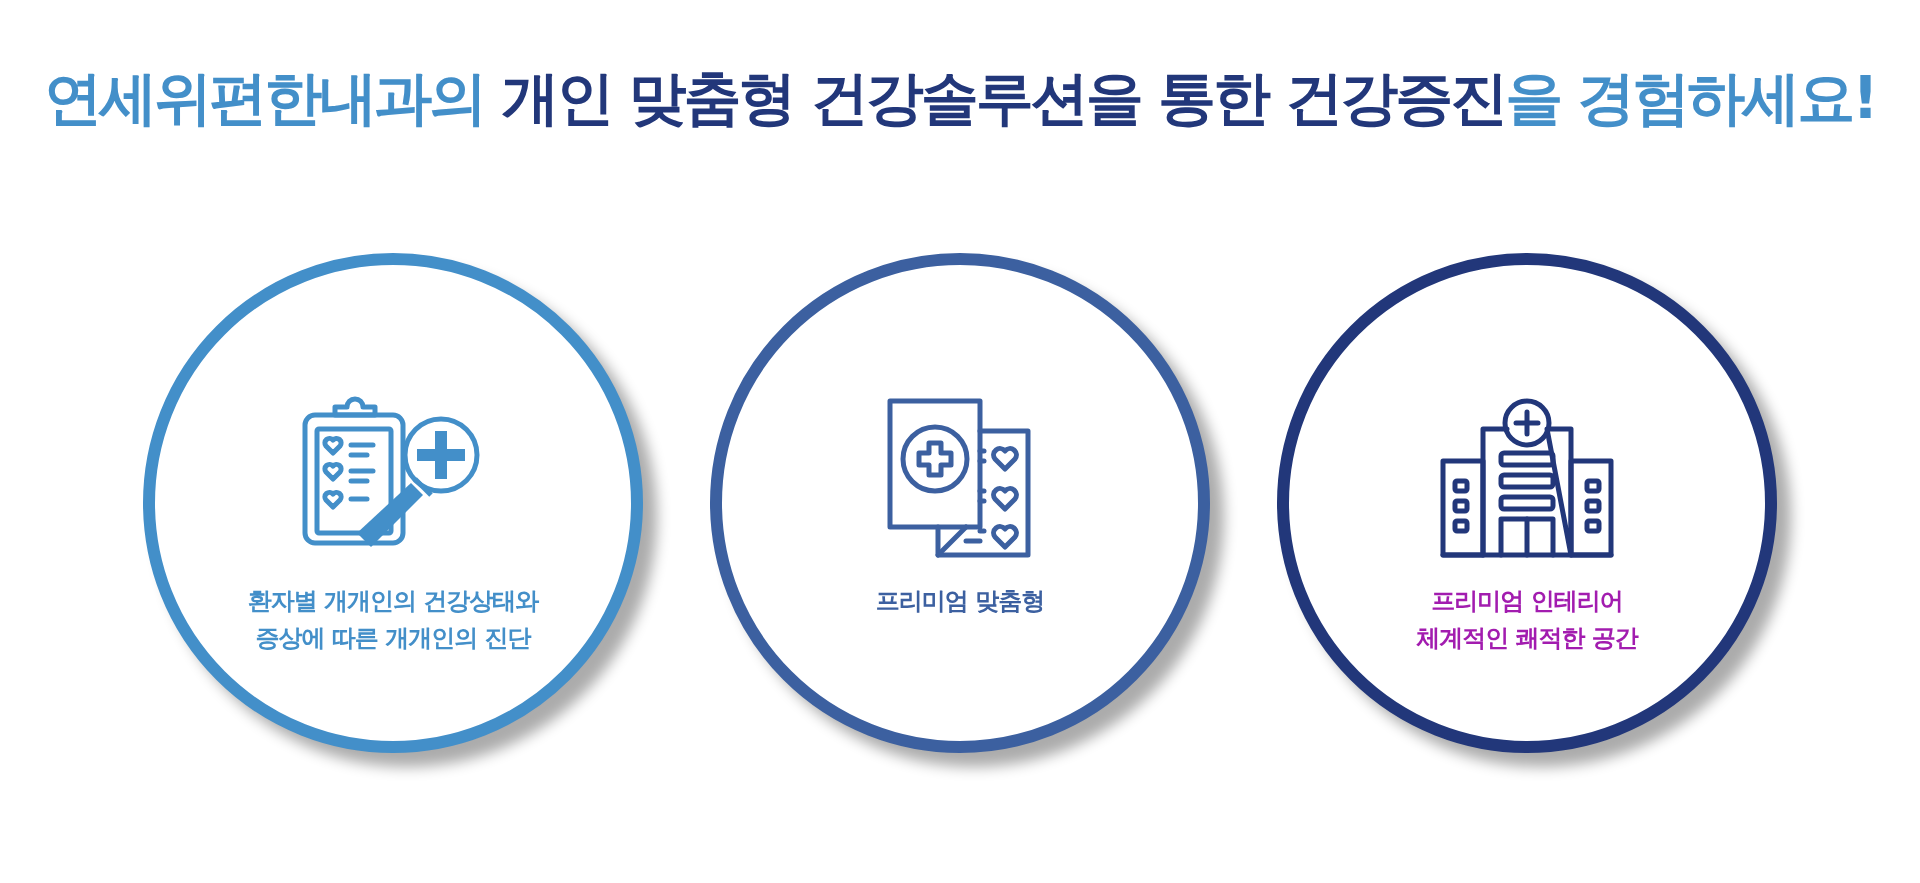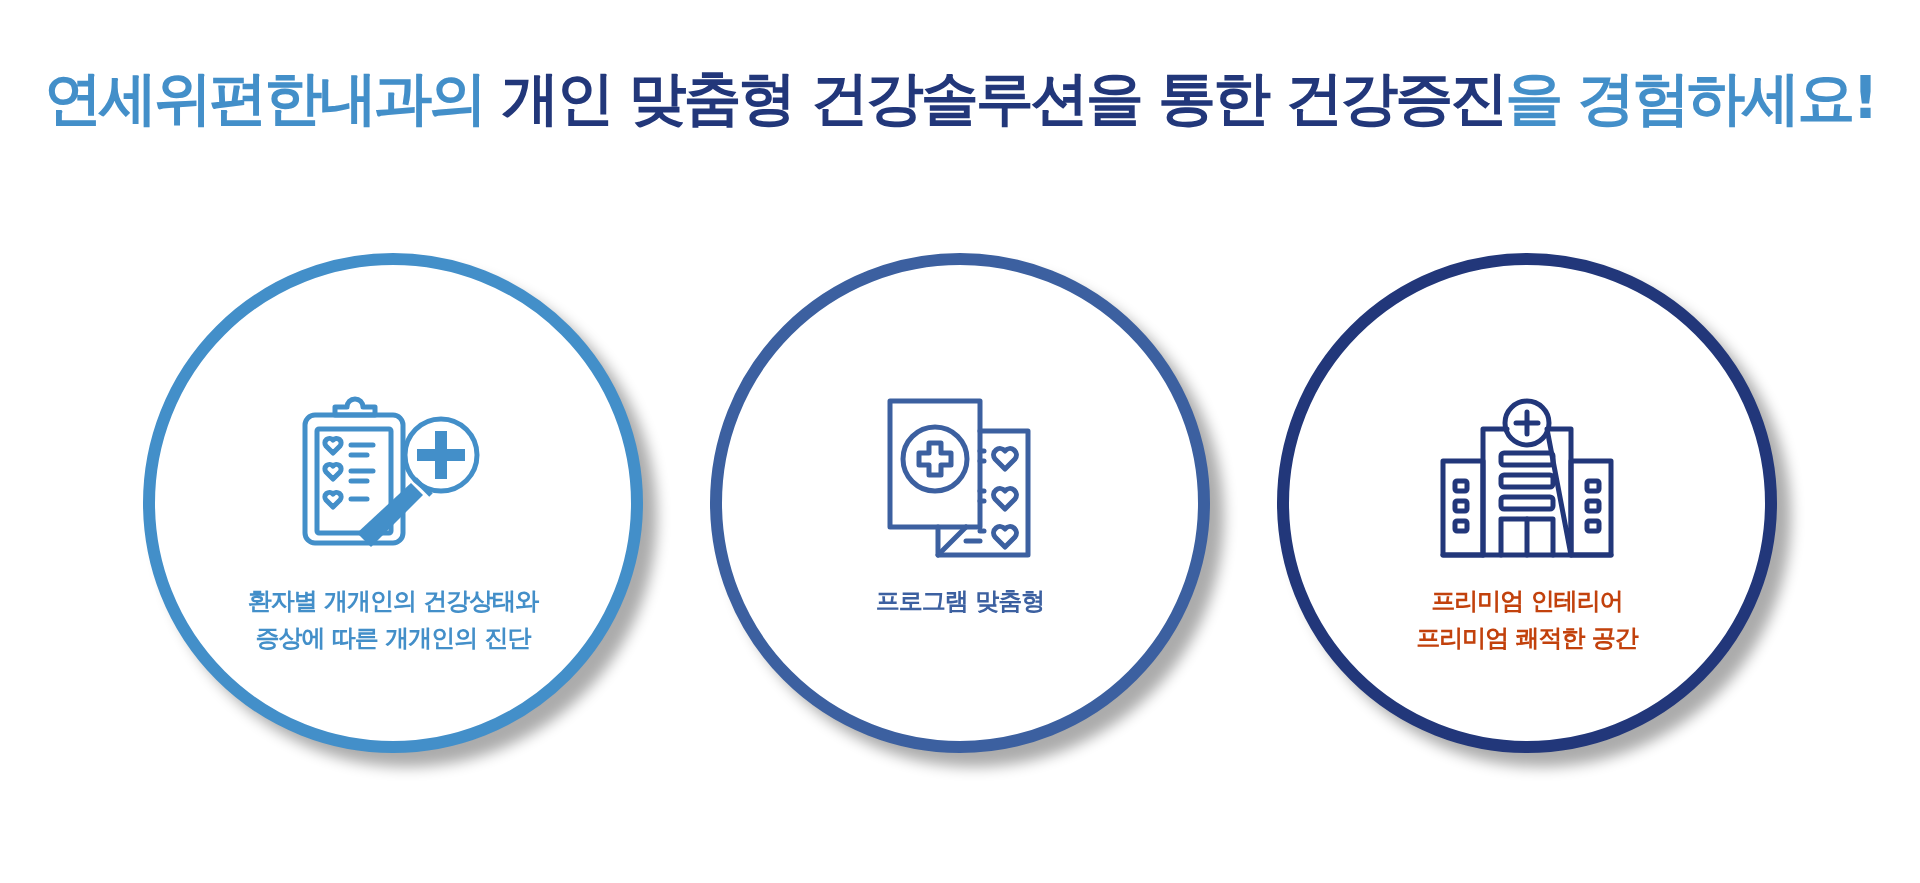--- a/index.html
+++ b/index.html
@@ -67,21 +67,21 @@
           <line x1="100" y1="66" x2="104" y2="66"></line>
         <line x1="100" y1="96" x2="104" y2="96"></line>
           <line x1="100" y1="106" x2="104" y2="106"></line>
         <line x1="100" y1="136" x2="104" y2="136"></line>
         <path d="M125 74 l-10 -10 a6 6 0 0 1 10 -8 a6 6 0 0 1 10 8 z"></path>
         <path d="M125 114 l-10 -10 a6 6 0 0 1 10 -8 a6 6 0 0 1 10 8 z"></path>
         <path d="M125 152 l-10 -10 a6 6 0 0 1 10 -8 a6 6 0 0 1 10 8 z"></path>
       </g>
     </svg>
     <div class="label" style="top:318px; color:#3c60a0;">
-      <div>프로그램 맞춤형</div>
+      <div>프리미엄 맞춤형</div>
     </div>
   </div>
 
   <div class="card" style="left:1277px; top:0; border-color:#22377a;">
     <svg class="icon" style="top:130px;" width="180" height="170" viewBox="0 0 180 170">
       <g fill="none" stroke="#22377a" stroke-width="5" stroke-linecap="round" stroke-linejoin="round">
         <rect x="6" y="66" width="40" height="94"></rect>
         <rect x="134" y="66" width="40" height="94"></rect>
         <path d="M46 160 v-126 h24 M110 34 h24 v126 z"></path>
         <circle cx="90" cy="28" r="22"></circle>
@@ -94,19 +94,19 @@
         <line x1="90" y1="124" x2="90" y2="160"></line>
         <rect x="18" y="86" width="12" height="10" rx="2"></rect>
         <rect x="18" y="106" width="12" height="10" rx="2"></rect>
         <rect x="18" y="126" width="12" height="10" rx="2"></rect>
         <rect x="150" y="86" width="12" height="10" rx="2"></rect>
         <rect x="150" y="106" width="12" height="10" rx="2"></rect>
         <rect x="150" y="126" width="12" height="10" rx="2"></rect>
         <line x1="6" y1="160" x2="174" y2="160"></line>
       </g>
     </svg>
-    <div class="label" style="top:318px; color:#c2410c;">
+    <div class="label" style="top:318px; color:#a21caf;">
       <div>프리미엄 인테리어</div>
-      <div>프리미엄 쾌적한 공간</div>
+      <div>체계적인 쾌적한 공간</div>
     </div>
   </div>
 
 </div>
 
 </body></html>

